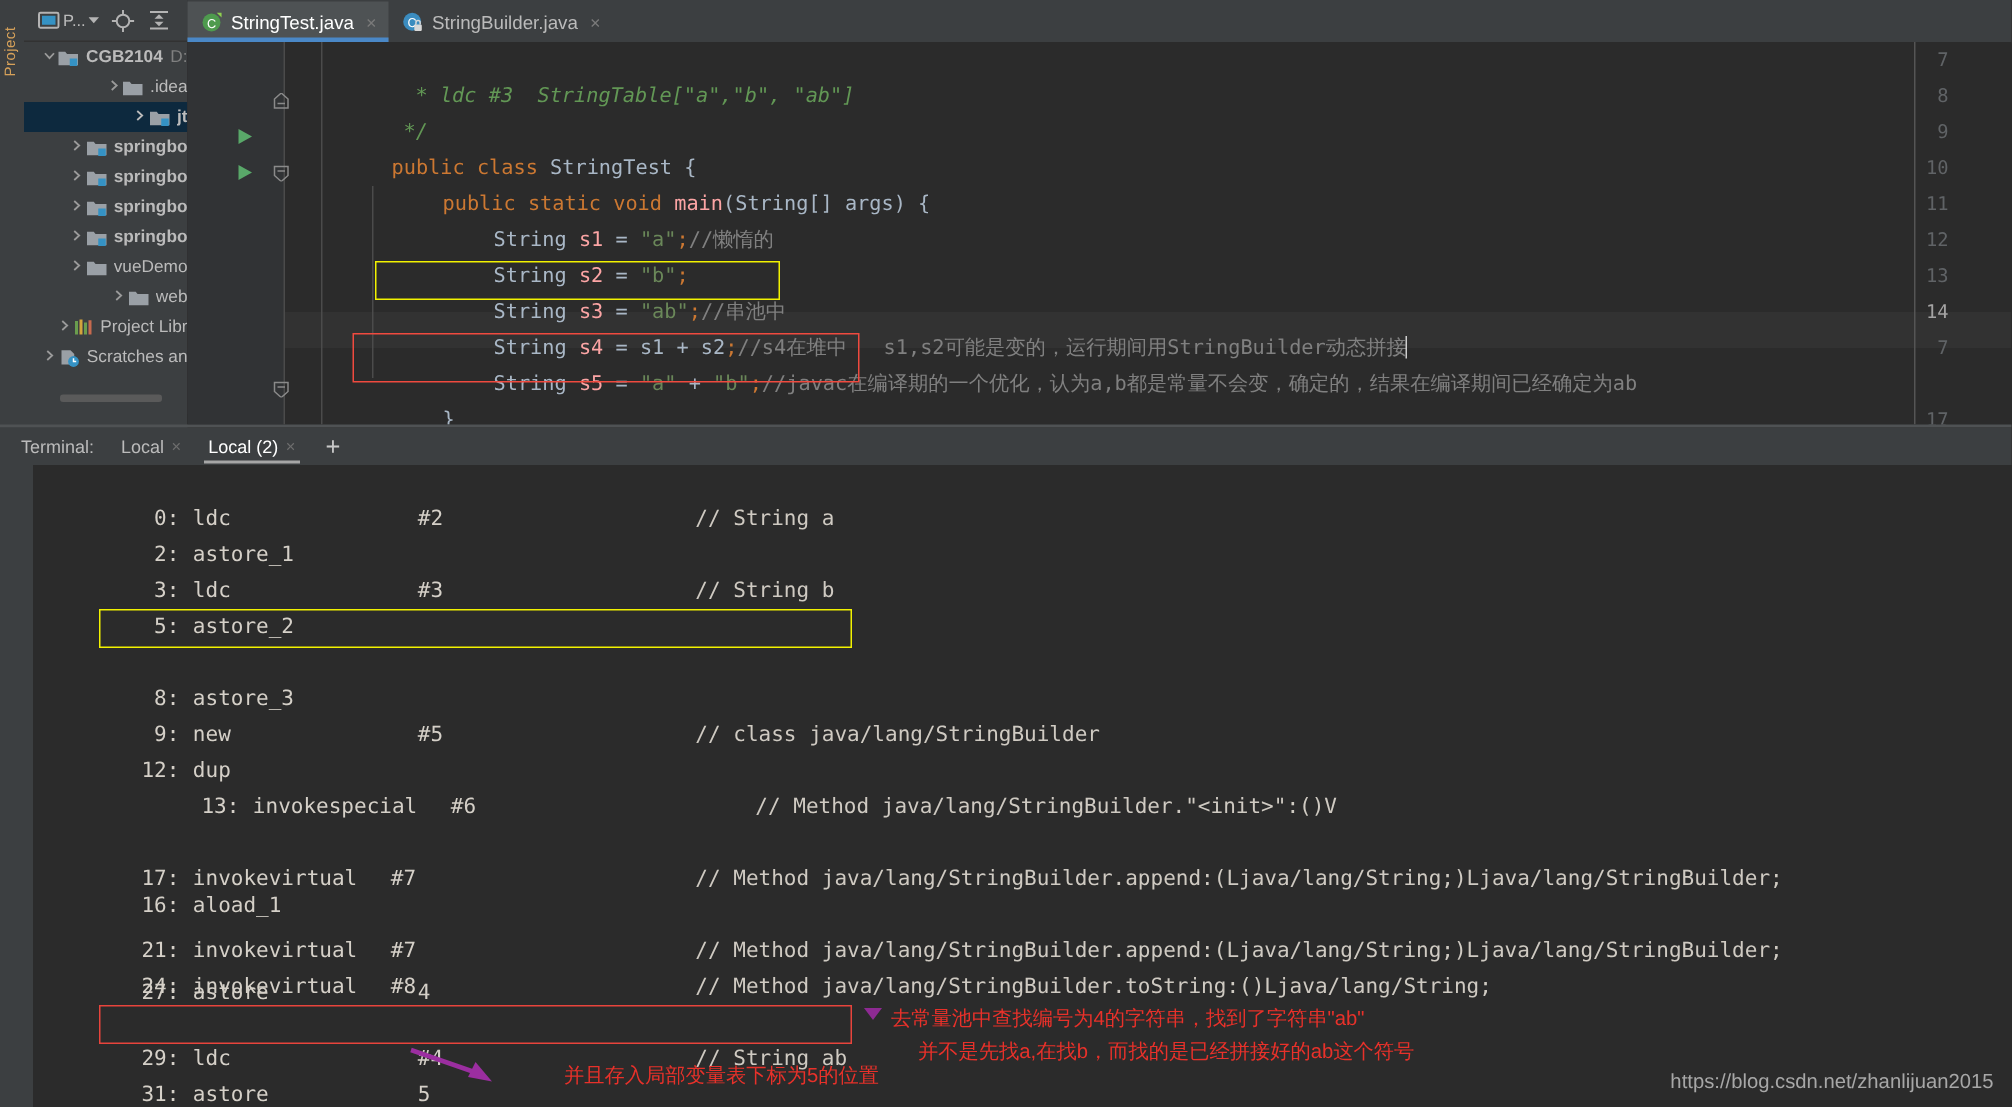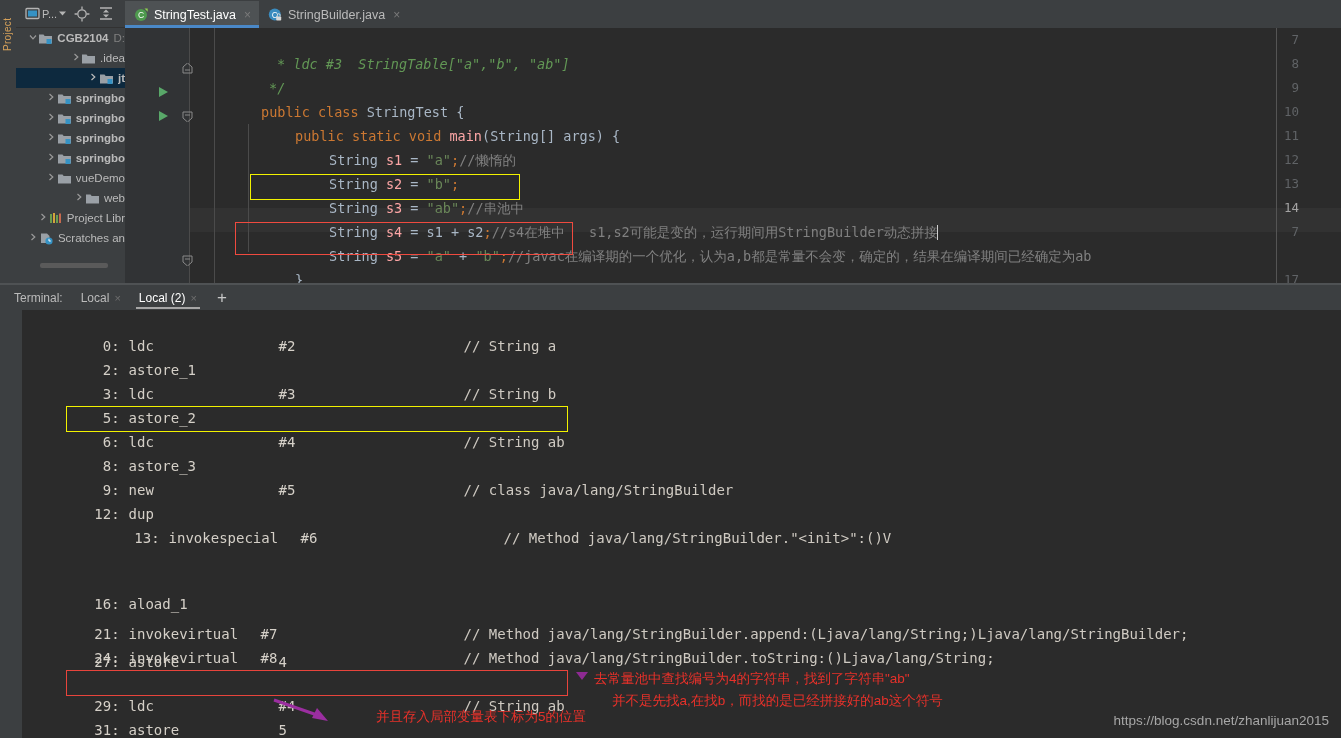--- a/index.html
+++ b/index.html
@@ -499,37 +499,37 @@
     </div>
     <div class="tline" style="top:24px;">
       <span style="display:inline-block;width:47px;text-align:right;">2:</span><span style="display:inline-block;width:150px;padding-left:9px;">astore_1</span><span style="display:inline-block;width:185px;"></span><span class="tcmt"></span>
     </div>
     <div class="tline" style="top:48px;">
       <span style="display:inline-block;width:47px;text-align:right;">3:</span><span style="display:inline-block;width:150px;padding-left:9px;">ldc</span><span style="display:inline-block;width:185px;">#3</span><span class="tcmt">// String b</span>
     </div>
     <div class="tline" style="top:72px;">
       <span style="display:inline-block;width:47px;text-align:right;">5:</span><span style="display:inline-block;width:150px;padding-left:9px;">astore_2</span><span style="display:inline-block;width:185px;"></span><span class="tcmt"></span>
     </div>
-    <div class="tline" style="top:96px;">
-      <span style="display:inline-block;width:47px;text-align:right;">6:</span><span style="display:inline-block;width:150px;padding-left:9px;">ldc</span><span style="display:inline-block;width:185px;">#4</span><span class="tcmt">// String ab</span>
-    </div>
     <div class="tline" style="top:120px;">
       <span style="display:inline-block;width:47px;text-align:right;">8:</span><span style="display:inline-block;width:150px;padding-left:9px;">astore_3</span><span style="display:inline-block;width:185px;"></span><span class="tcmt"></span>
     </div>
     <div class="tline" style="top:144px;">
       <span style="display:inline-block;width:47px;text-align:right;">9:</span><span style="display:inline-block;width:150px;padding-left:9px;">new</span><span style="display:inline-block;width:185px;">#5</span><span class="tcmt">// class java/lang/StringBuilder</span>
     </div>
     <div class="tline" style="top:168px;">
       <span style="display:inline-block;width:47px;text-align:right;">12:</span><span style="display:inline-block;width:150px;padding-left:9px;">dup</span><span style="display:inline-block;width:185px;"></span><span class="tcmt"></span>
     </div>
     <div class="tline" style="top:192px;margin-left:40px;">
       <span style="display:inline-block;width:47px;text-align:right;">13:</span><span style="display:inline-block;width:132px;padding-left:9px;">invokespecial</span><span style="display:inline-block;width:203px;">#6</span><span class="tcmt">// Method java/lang/StringBuilder."&lt;init&gt;":()V</span>
     </div>
     <div class="tline" style="top:216px;">
       <span style="display:inline-block;width:47px;text-align:right;margin-top:42px;">16:</span><span style="display:inline-block;width:132px;padding-left:9px;">aload_1</span><span style="display:inline-block;width:203px;"></span><span class="tcmt"></span>
+    </div>
+    <div class="tline" style="top:240px;">
+      <span style="display:inline-block;width:47px;text-align:right;">17:</span><span style="display:inline-block;width:132px;padding-left:9px;">invokevirtual</span><span style="display:inline-block;width:203px;">#7</span><span class="tcmt">// Method java/lang/StringBuilder.append:(Ljava/lang/String;)Ljava/lang/StringBuilder;</span>
     </div>
     <div class="tline" style="top:288px;">
       <span style="display:inline-block;width:47px;text-align:right;">21:</span><span style="display:inline-block;width:132px;padding-left:9px;">invokevirtual</span><span style="display:inline-block;width:203px;">#7</span><span class="tcmt">// Method java/lang/StringBuilder.append:(Ljava/lang/String;)Ljava/lang/StringBuilder;</span>
     </div>
     <div class="tline" style="top:312px;">
       <span style="display:inline-block;width:47px;text-align:right;">24:</span><span style="display:inline-block;width:132px;padding-left:9px;">invokevirtual</span><span style="display:inline-block;width:203px;">#8</span><span class="tcmt">// Method java/lang/StringBuilder.toString:()Ljava/lang/String;</span>
     </div>
     <div class="tline" style="top:316px;">
       <span style="display:inline-block;width:47px;text-align:right;">27:</span><span style="display:inline-block;width:150px;padding-left:9px;">astore</span><span style="display:inline-block;width:185px;">4</span><span class="tcmt"></span>
     </div>

